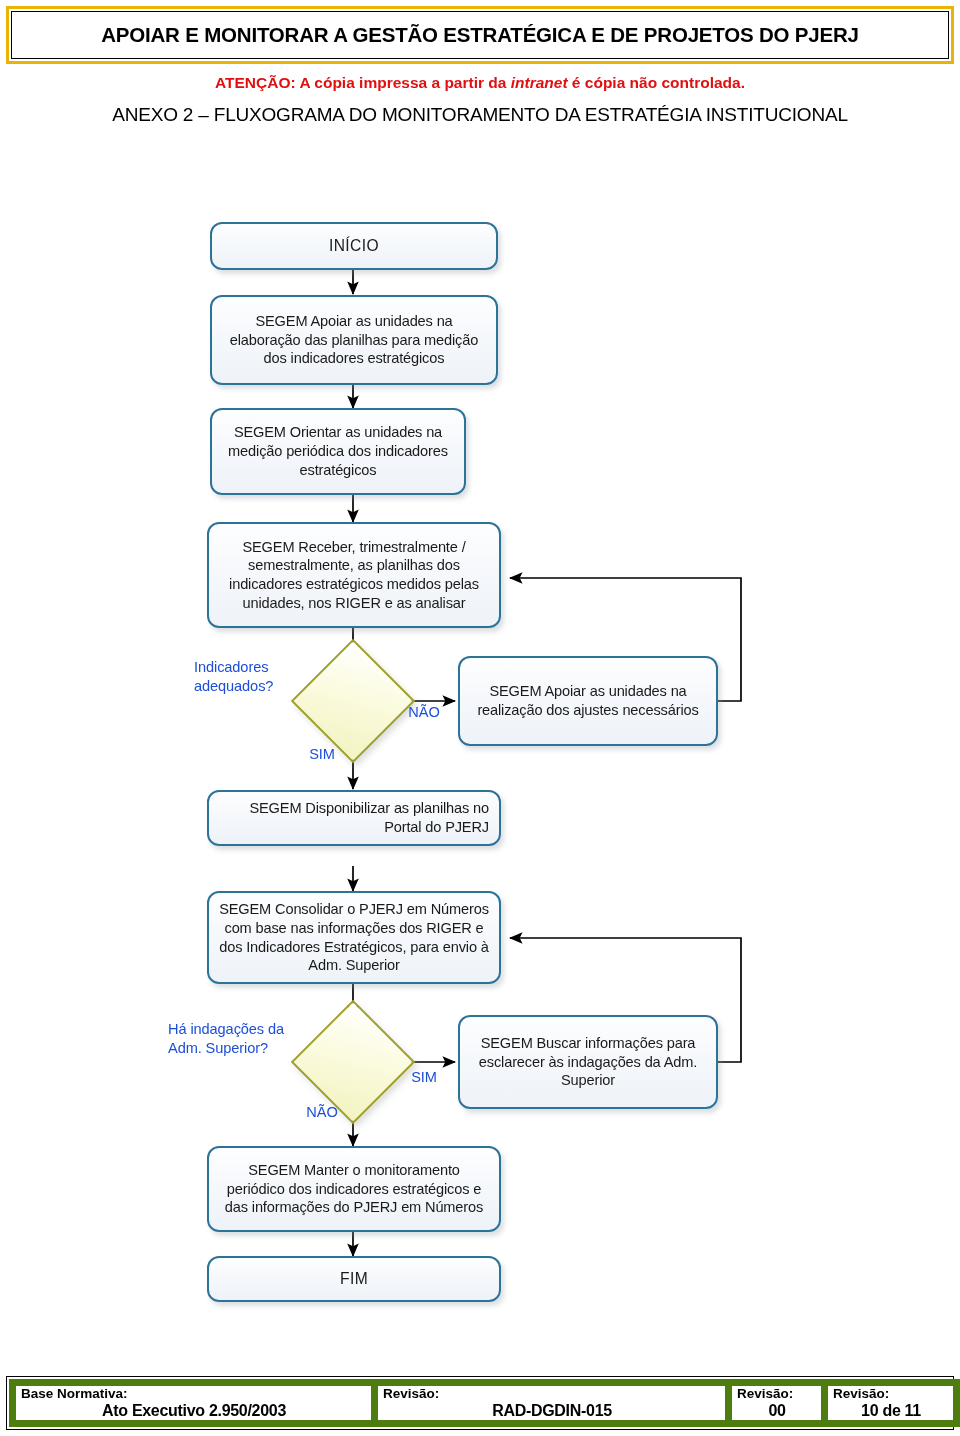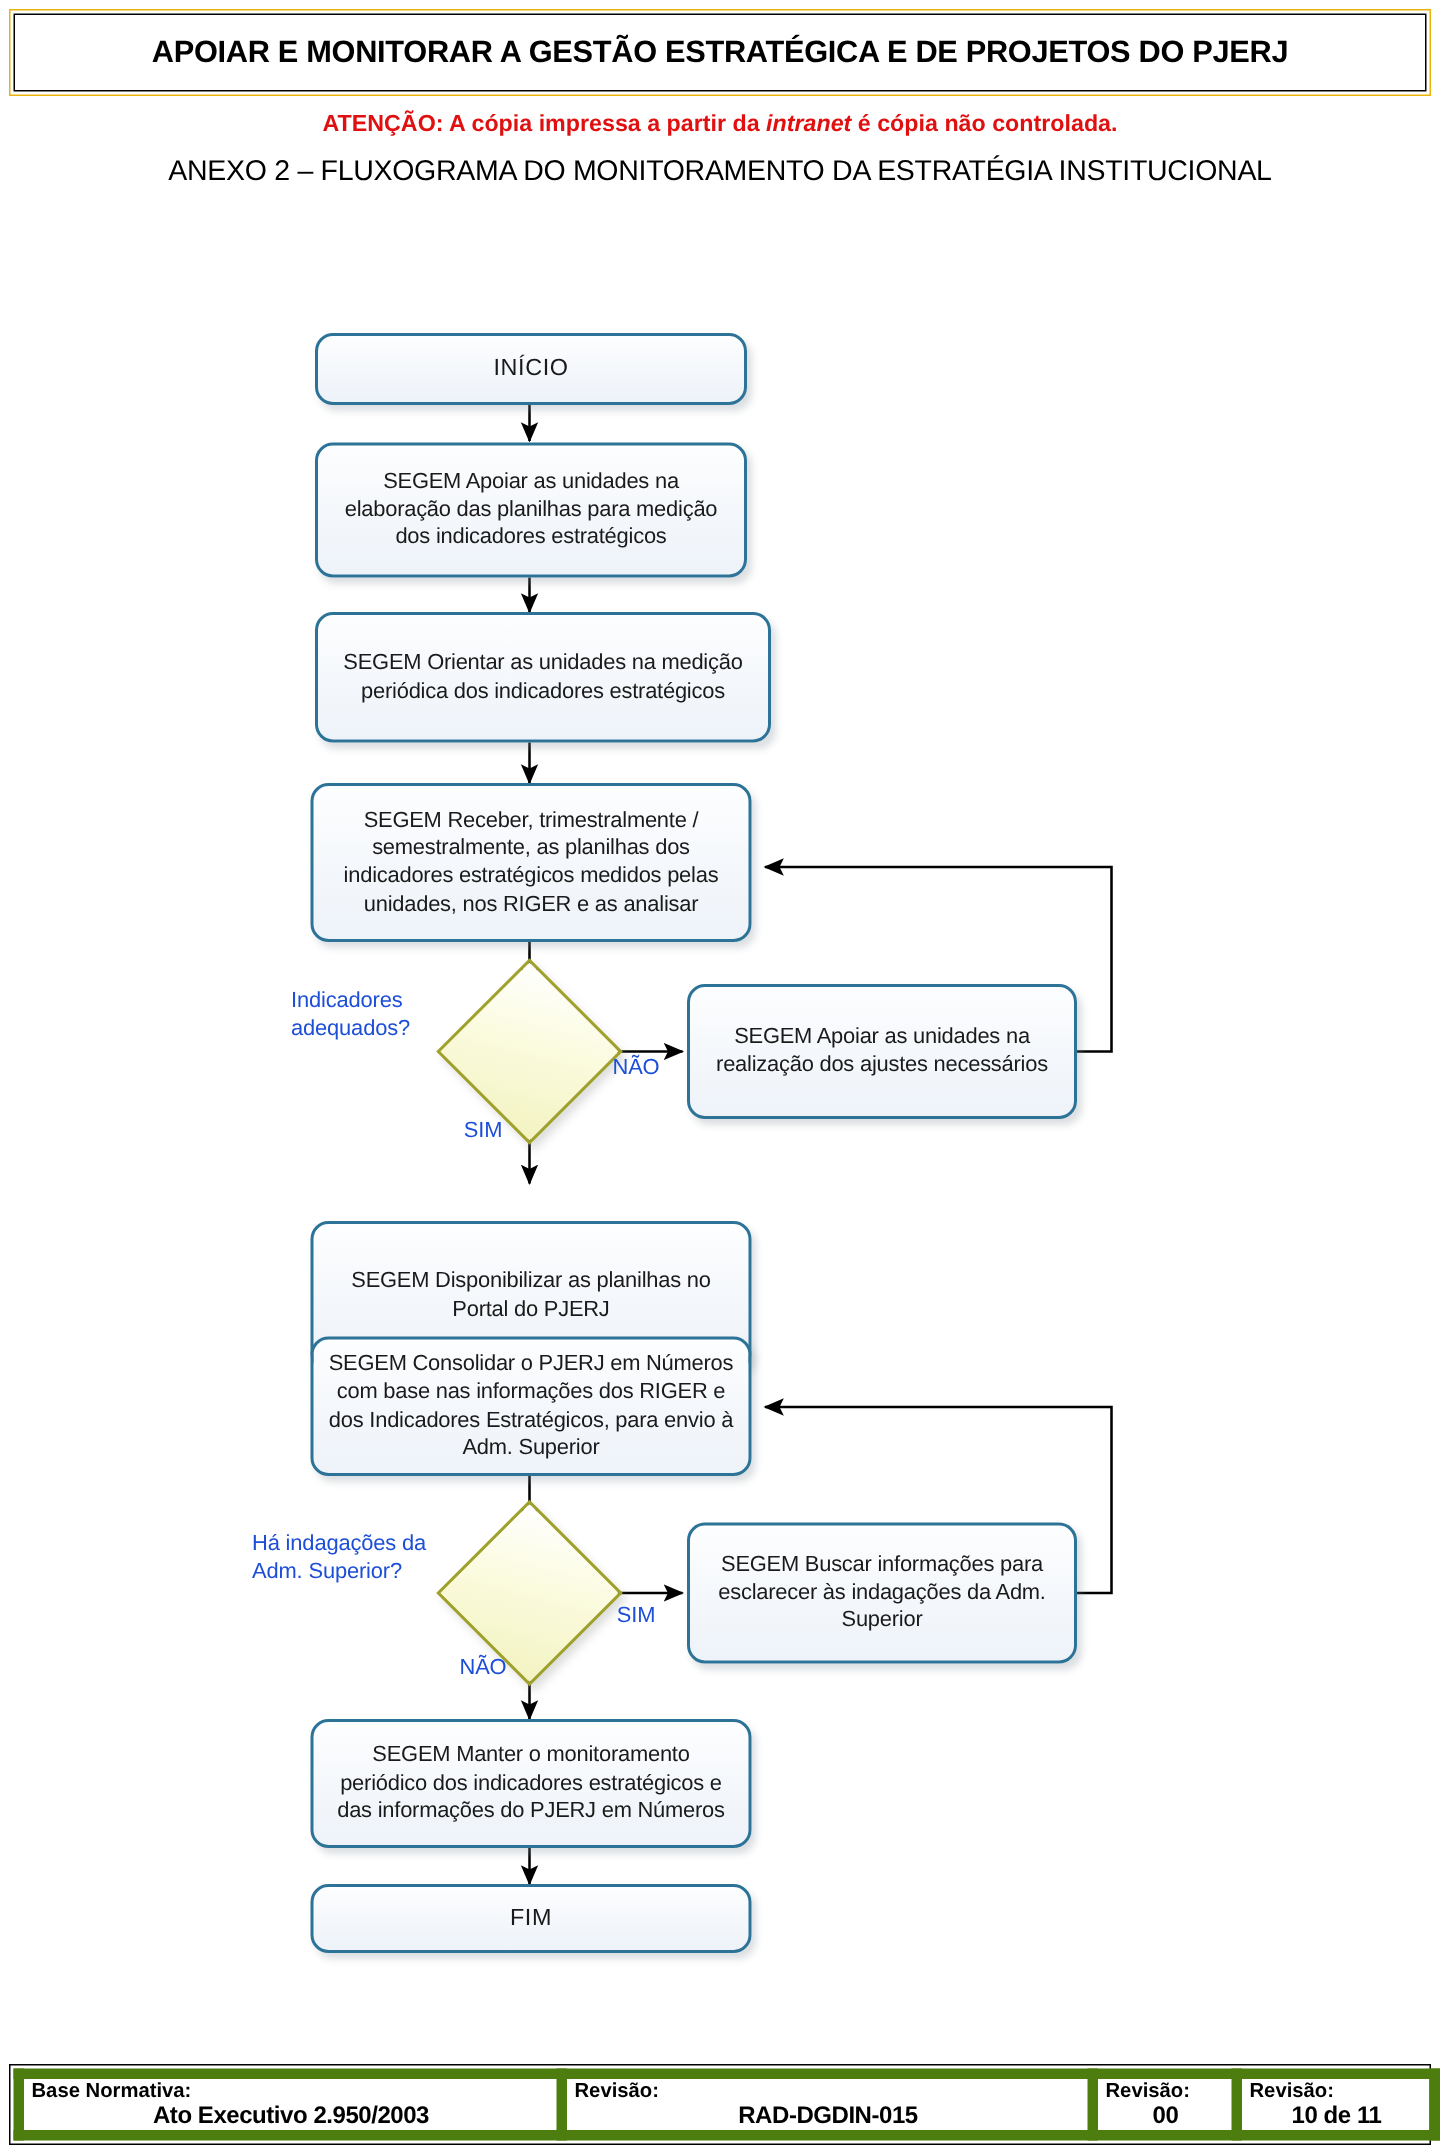--- a/index.html
+++ b/index.html
@@ -17,21 +17,21 @@
     overflow: hidden;
   }
 
   
   .header-frame {
     position: absolute;
     left: 6px;
     top: 6px;
     width: 948px;
     height: 58px;
-    border: 1px solid #eab308;
+    border: 3px solid #eab308;
     box-sizing: border-box;
     padding: 2px;
   }
   .header-inner {
     width: 100%;
     height: 100%;
     border: 1px solid #000;
     box-sizing: border-box;
     display: flex;
     align-items: center;
@@ -227,33 +227,33 @@
   </svg>
 
   <div class="node" style="left:210px; top:145px; width:288px; height:90px;">
     <span>SEGEM Apoiar as unidades na elaboração das planilhas para medição dos indicadores estratégicos</span>
   </div>
 
   <div class="node terminator" style="left:210px; top:72px; width:288px; height:48px;">
     <span>INÍCIO</span>
   </div>
 
-  <div class="node" style="left:210px; top:258px; width:304px; height:87px;">
+  <div class="node" style="left:210px; top:258px; width:256px; height:87px;">
     <span>SEGEM  Orientar as unidades na medição periódica dos indicadores estratégicos</span>
   </div>
 
   <div class="node" style="left:207px; top:372px; width:294px; height:106px;">
     <span>SEGEM Receber, trimestralmente / semestralmente, as planilhas dos indicadores estratégicos medidos pelas unidades, nos RIGER e as analisar</span>
   </div>
 
   <div class="node" style="left:458px; top:506px; width:260px; height:90px;">
     <span>SEGEM Apoiar as unidades na realização dos ajustes necessários</span>
   </div>
 
-  <div class="node" style="left:207px; top:664px; width:294px; height:100px;">
+  <div class="node" style="left:207px; top:640px; width:294px; height:56px;text-align:right;">
     <span>SEGEM Disponibilizar as planilhas no Portal do PJERJ</span>
   </div>
 
   <div class="node" style="left:207px; top:741px; width:294px; height:93px;">
     <span>SEGEM Consolidar o PJERJ em Números com base nas informações dos RIGER e dos Indicadores Estratégicos, para envio à Adm. Superior</span>
   </div>
 
   <div class="node" style="left:458px; top:865px; width:260px; height:94px;">
     <span>SEGEM Buscar informações para esclarecer às indagações da Adm. Superior</span>
   </div>

